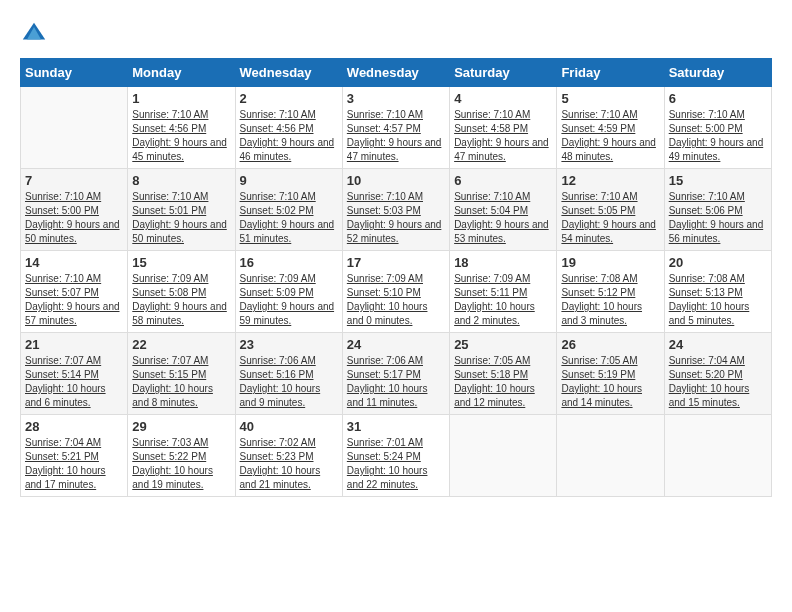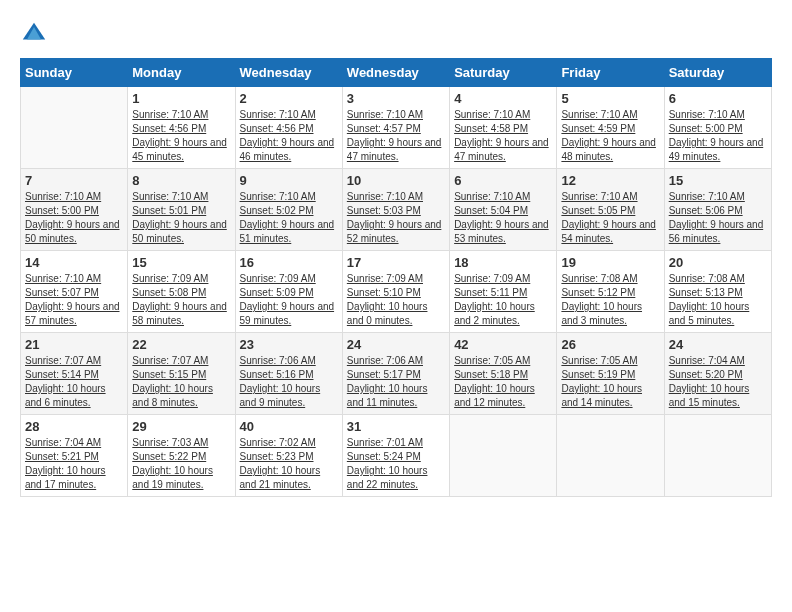--- a/index.html
+++ b/index.html
@@ -275,21 +275,21 @@
           Sunrise: 7:06 AM<br>Sunset: 5:16 PM<br>Daylight: 10 hours and 9 minutes.
         </div>
         </td>
         <td>
           <span class="day-num">24</span>
         <div class="day-info">
           Sunrise: 7:06 AM<br>Sunset: 5:17 PM<br>Daylight: 10 hours and 11 minutes.
         </div>
         </td>
         <td>
-          <span class="day-num">42</span>
+          <span class="day-num">25</span>
         <div class="day-info">
           Sunrise: 7:05 AM<br>Sunset: 5:18 PM<br>Daylight: 10 hours and 12 minutes.
         </div>
         </td>
         <td>
           <span class="day-num">26</span>
         <div class="day-info">
           Sunrise: 7:05 AM<br>Sunset: 5:19 PM<br>Daylight: 10 hours and 14 minutes.
         </div>
         </td>

